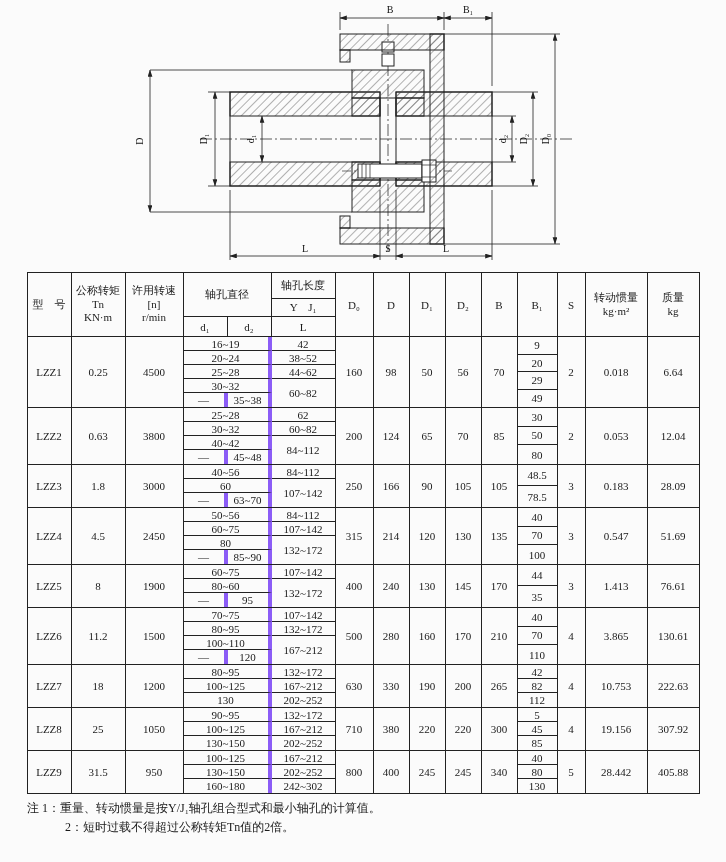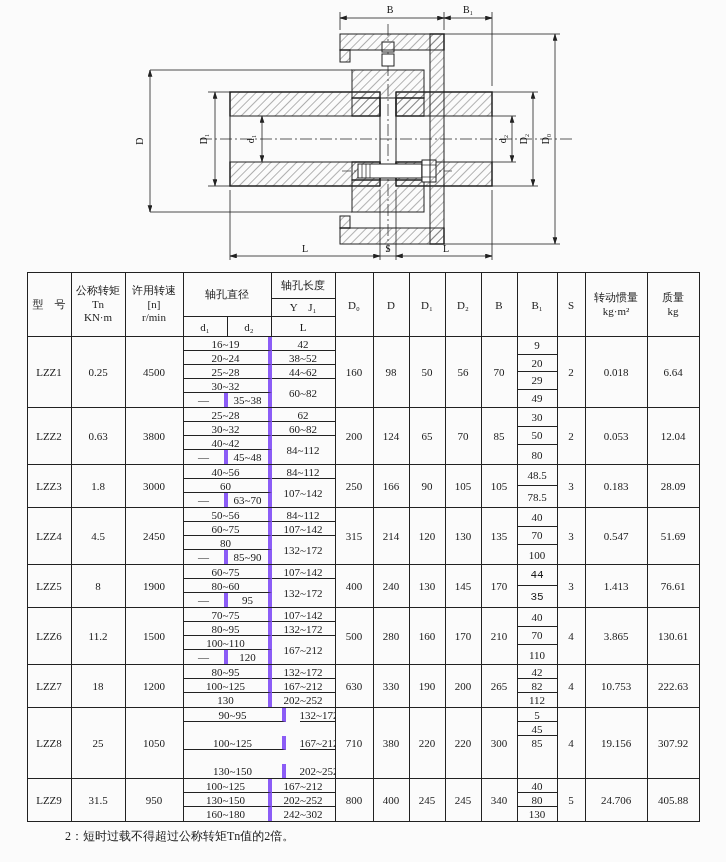--- a/index.html
+++ b/index.html
@@ -357,21 +357,21 @@
               <div class="bc" style="grid-area: 1 / 3 / span 1;">107~142</div>
               <div class="bc nb" style="grid-area: 2 / 3 / span 2;">132~172</div>
             </div>
           </td>
           <td>400</td>
           <td>240</td>
           <td>130</td>
           <td>145</td>
           <td>170</td>
           <td class="pz">
-            <div class="b1grid" style="grid-template-rows: repeat(2, 21px); font-family: Liberation Mono, monospace;">
+            <div class="b1grid" style="grid-template-rows: repeat(2, 21px);">
               <div class="b1c">44</div>
               <div class="b1c nb">35</div>
             </div>
           </td>
           <td>3</td>
           <td>1.413</td>
           <td>76.61</td>
         </tr>
         <tr style="height: 56px;">
           <td>LZZ6</td>
@@ -433,21 +433,21 @@
           </td>
           <td>4</td>
           <td>10.753</td>
           <td>222.63</td>
         </tr>
         <tr style="height: 42px;">
           <td>LZZ8</td>
           <td>25</td>
           <td>1050</td>
           <td class="pz" colspan="3">
-            <div class="bgrid" style="grid-template-rows: repeat(3, 14px); gap: 14px;">
+            <div class="bgrid" style="grid-template-rows: repeat(3, 14px);">
               <div class="bc rb span2" style="grid-row: 1;">90~95</div>
               <div class="bc rb span2" style="grid-row: 2;">100~125</div>
               <div class="bc rb span2 nb" style="grid-row: 3;">130~150</div>
               <div class="bc" style="grid-area: 1 / 3 / span 1;">132~172</div>
               <div class="bc" style="grid-area: 2 / 3 / span 1;">167~212</div>
               <div class="bc nb" style="grid-area: 3 / 3 / span 1;">202~252</div>
             </div>
           </td>
           <td>710</td>
           <td>380</td>
@@ -485,23 +485,24 @@
           <td>245</td>
           <td>340</td>
           <td class="pz">
             <div class="b1grid" style="grid-template-rows: repeat(3, 14px);">
               <div class="b1c">40</div>
               <div class="b1c">80</div>
               <div class="b1c nb">130</div>
             </div>
           </td>
           <td>5</td>
-          <td>24.706</td>
+          <td>28.442</td>
           <td>405.88</td>
         </tr>
       </tbody>
   </table>
 
   <div class="notes">
+    <div class="n1">注 1：重量、转动惯量是按Y/J₁轴孔组合型式和最小轴孔的计算值。</div>
     <div class="n2">2：短时过载不得超过公称转矩Tn值的2倍。</div>
   </div>
 
 </div>
 
 </body></html>

